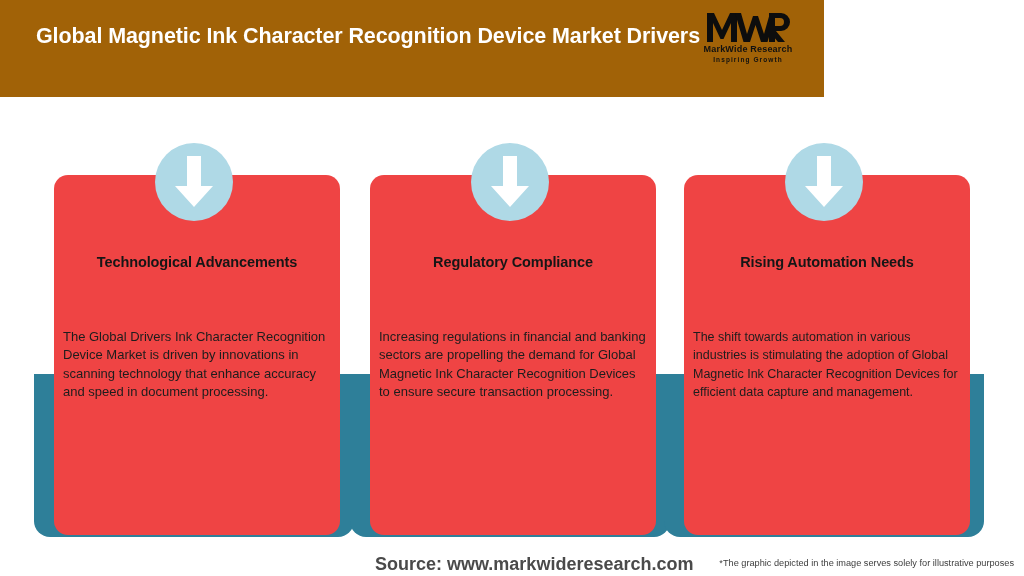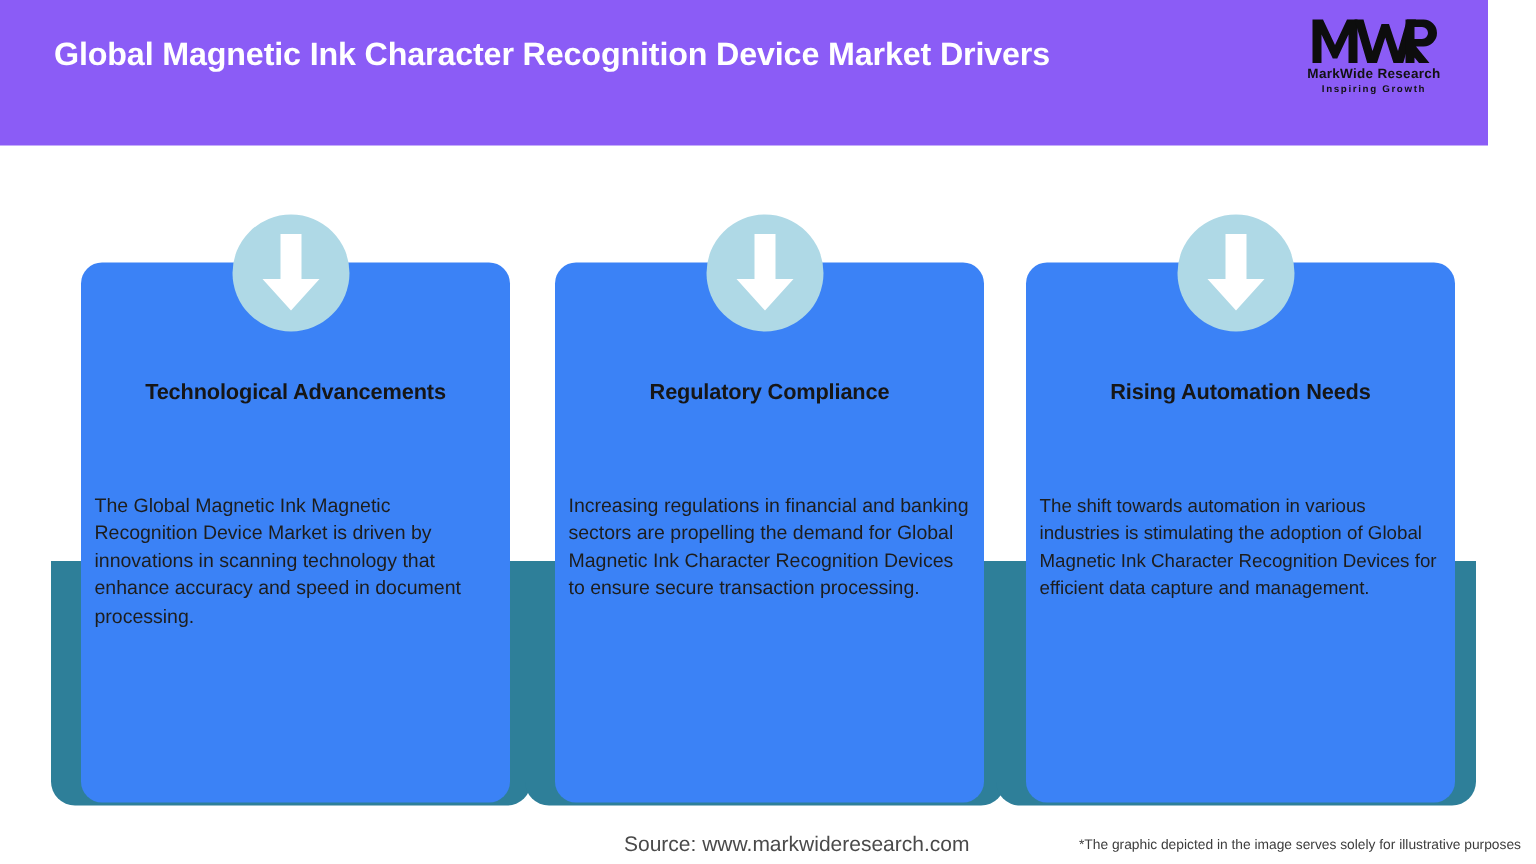--- a/index.html
+++ b/index.html
@@ -13,23 +13,23 @@
     font-family: "Liberation Sans", sans-serif;
     overflow: hidden;
     position: relative;
   }
 
   
   .header {
     position: absolute;
     left: 0;
     top: 0;
-    width: 992px;
+    width: 824px;
     height: 97px;
-    background: #8b5cf6;
+    background: #a16207;
   }
   .header-title {
     position: absolute;
     left: 36px;
     top: 24px;
     font-size: 21.5px;
     font-weight: bold;
     color: #ffffff;
     letter-spacing: -0.1px;
     white-space: nowrap;
@@ -95,21 +95,21 @@
     border-bottom-left-radius: 16px;
     border-bottom-right-radius: 16px;
   }
 
   .card {
     position: absolute;
     left: 20px;
     top: 78px;
     width: 286px;
     height: 360px;
-    background: #3b82f6;
+    background: #ef4444;
     border-radius: 14px;
   }
   .card-title {
     position: absolute;
     left: 10px;
     right: 10px;
     top: 79px;
     text-align: center;
     font-size: 14.5px;
     font-weight: bold;
@@ -141,24 +141,24 @@
   }
   .circle svg {
     position: absolute;
     left: 18px;
     top: 13px;
   }
 
   
   .source {
     position: absolute;
-    left: 416px;
+    left: 375px;
     top: 554px;
-    font-size: 14px;
-    font-weight: normal;
+    font-size: 18px;
+    font-weight: bold;
     color: #4a4a4a;
     white-space: nowrap;
   }
   .disclaimer {
     position: absolute;
     right: 10px;
     top: 558px;
     font-size: 9.2px;
     font-weight: normal;
     color: #3d3d3d;
@@ -188,21 +188,21 @@
     <span class="logo-tag">Inspiring Growth</span>
   </div>
 </div>
 
 <div class="cards">
 
   <div class="card-wrap c0">
     <div class="frame"></div>
     <div class="card">
       <div class="card-title">Technological Advancements</div>
-      <div class="card-body">The Global Magnetic Ink Magnetic Recognition Device Market is driven by innovations in scanning technology that enhance accuracy and speed in document processing.</div>
+      <div class="card-body">The Global Drivers Ink Character Recognition Device Market is driven by innovations in scanning technology that enhance accuracy and speed in document processing.</div>
     </div>
     <div class="circle">
       <svg width="42" height="52" viewBox="0 0 42 52" xmlns="http://www.w3.org/2000/svg">
         <polygon points="14,0 28,0 28,30 40,30 21,51 2,30 14,30" fill="#FFFFFF"></polygon>
       </svg>
     </div>
   </div>
 
   <div class="card-wrap c1">
     <div class="frame"></div>

